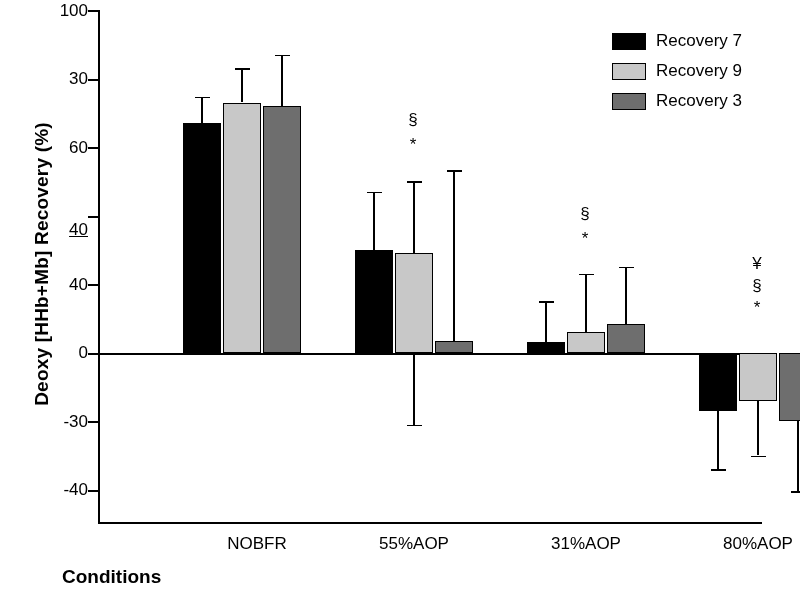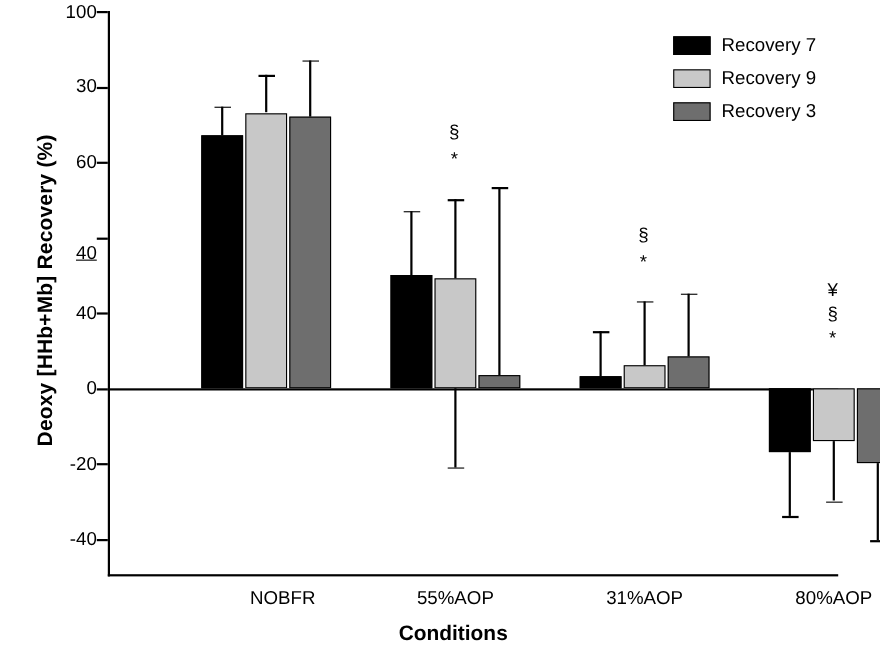--- a/index.html
+++ b/index.html
@@ -33,21 +33,21 @@
     letter-spacing: 0.2px;
     white-space: nowrap;
   }
 
   
   .x-axis-title {
     position: absolute;
     left: 62px;
     top: 566px;
     width: 700px;
-    text-align: center;
+    text-align: left;
     font-size: 19px;
     font-weight: bold;
   }
 
   
   .plot-area {
     position: absolute;
     left: 98px;
     top: 10px;
     width: 664px;
@@ -160,21 +160,21 @@
   <div class="y-axis-title">Deoxy [HHb+Mb] Recovery (%)</div>
 
   <div class="x-axis-title">Conditions</div>
 
   <div class="ytick-label" style="left:28px; top:2px;">100</div>
   <div class="ytick-label" style="left:28px; top:70px;">30</div>
   <div class="ytick-label" style="left:28px; top:139px;">60</div>
   <div class="ytick-label" style="left:28px; top:221px;text-decoration:underline;">40</div>
   <div class="ytick-label" style="left:28px; top:276px;">40</div>
   <div class="ytick-label" style="left:28px; top:344px;">0</div>
-  <div class="ytick-label" style="left:28px; top:413px;">-20</div>
+  <div class="ytick-label" style="left:28px; top:413px;">-30</div>
   <div class="ytick-label" style="left:28px; top:481px;">-40</div>
 
   <div class="plot-area">
 
     <div class="axis-line-y"></div>
     <div class="axis-line-x"></div>
 
     <div class="ytick" style="top:0px;"></div>
     <div class="ytick" style="top:68.5px;"></div>
     <div class="ytick" style="top:137px;"></div>

